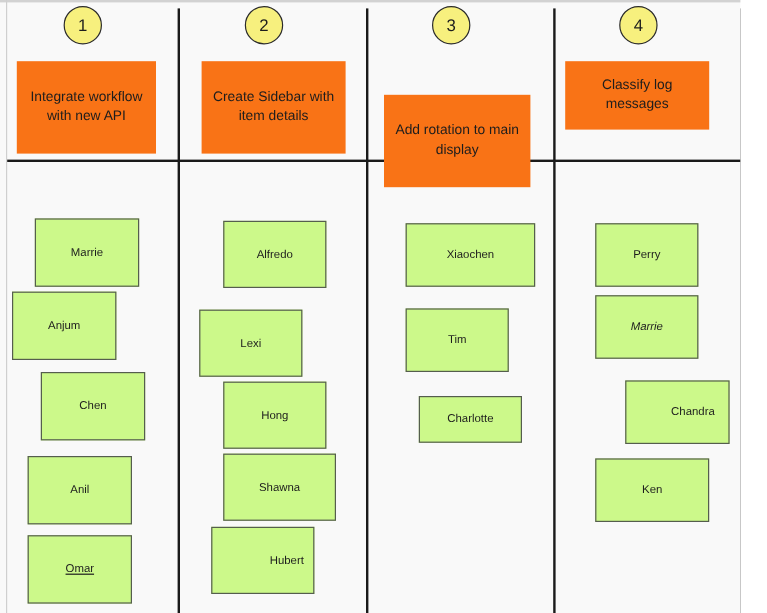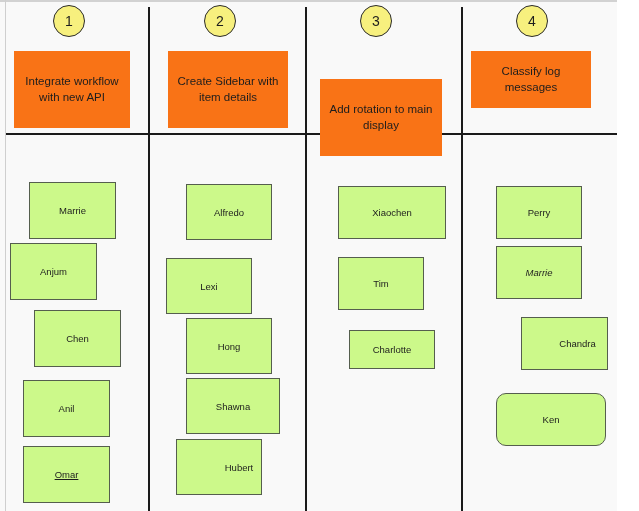--- a/index.html
+++ b/index.html
@@ -131,16 +131,16 @@
       <div class="name-card" style="left: 166px; top: 227px; width: 86px; height: 56px;">Lexi</div>
       <div class="name-card" style="left: 186px; top: 287px; width: 86px; height: 56px;">Hong</div>
       <div class="name-card" style="left: 186px; top: 347px; width: 94px; height: 56px;">Shawna</div>
       <div class="name-card" style="left: 176px; top: 408px; width: 86px; height: 56px; padding-left: 40px;">Hubert</div>
       <div class="name-card" style="left: 338px; top: 155px; width: 108px; height: 53px;">Xiaochen</div>
       <div class="name-card" style="left: 338px; top: 226px; width: 86px; height: 53px;">Tim</div>
       <div class="name-card" style="left: 349px; top: 299px; width: 86px; height: 39px;">Charlotte</div>
       <div class="name-card" style="left: 496px; top: 155px; width: 86px; height: 53px;">Perry</div>
       <div class="name-card italic" style="left: 496px; top: 215px; width: 86px; height: 53px;">Marrie</div>
       <div class="name-card" style="left: 521px; top: 286px; width: 87px; height: 53px; padding-left: 26px;">Chandra</div>
-      <div class="name-card" style="left: 496px; top: 362px; width: 110px; height: 53px; border-radius: 10px;">Ken</div>
+      <div class="name-card" style="left: 496px; top: 351px; width: 95px; height: 53px;">Ken</div>
     </div>
   <div class="outer-right"></div>
 </div>
 
 </body></html>

